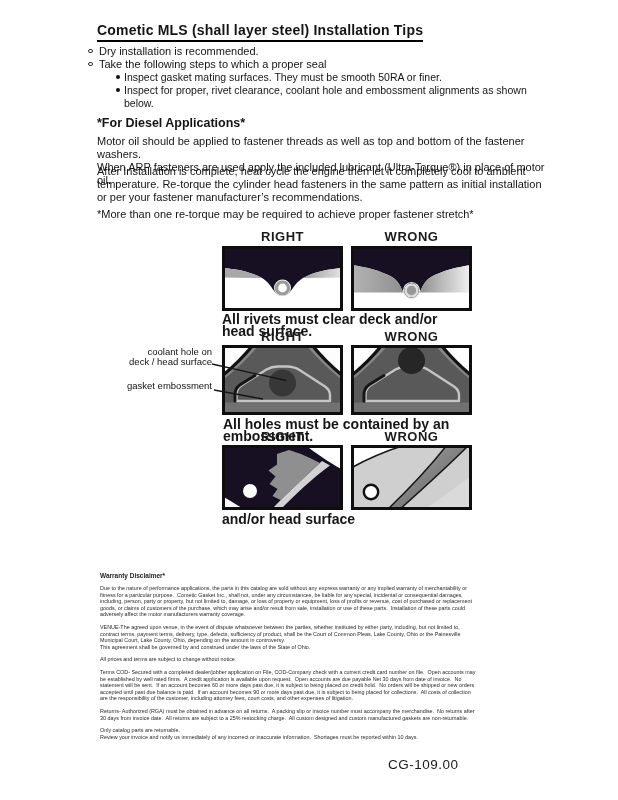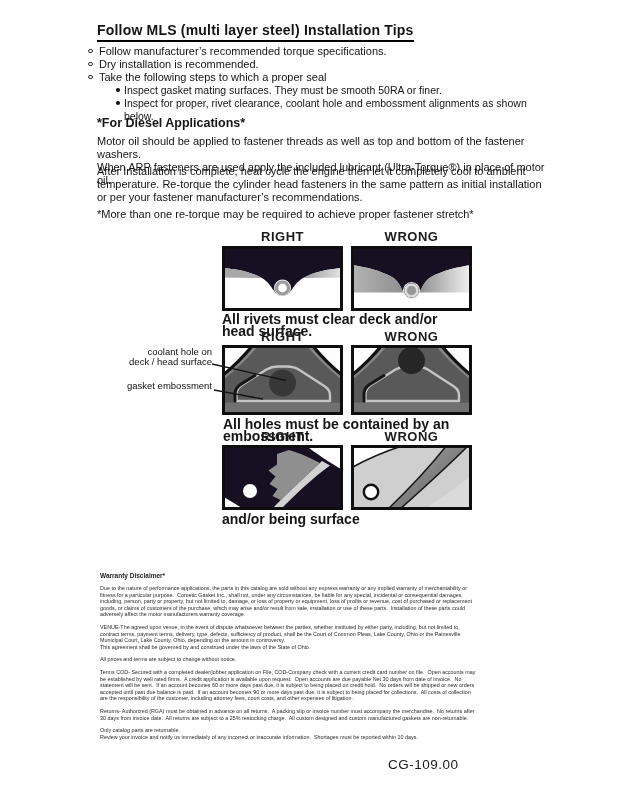--- a/index.html
+++ b/index.html
@@ -37,27 +37,23 @@
   .legal h5{margin:0 0 6px 0;font-size:6.5px;font-weight:bold;color:#1c1c1c;}
   .legal .para{margin:0 0 6px 0;font-size:5.4px;line-height:6.6px;}
   .legal .para div{white-space:pre;}
   .pageno{left:388px;top:757px;font-size:13.5px;letter-spacing:.5px;color:#1a1a1a;}
 </style>
 </head>
 <body>
 
 <div class="page">
 
-  <div class="abs title">Follow MLS (multi layer steel) Installation Tips</div>
+  <div class="abs title">Cometic MLS (shall layer steel) Installation Tips</div>
 
   <div class="abs tips">
-    <div class="tip">
-      <span class="mk"></span>
-      <span>Follow manufacturer’s recommended torque specifications.</span>
-    </div>
     <div class="tip">
       <span class="mk"></span>
       <span>Dry installation is recommended.</span>
     </div>
     <div class="tip">
       <span class="mk"></span>
       <span>Take the following steps to which a proper seal</span>
     </div>
     <div class="sub">
       <span class="mk"></span>
@@ -198,21 +194,21 @@
         <stop offset="0" stop-color="#a8a8a8"></stop>
             <stop offset="1" stop-color="#5a5a5a"></stop>
       </linearGradient>
         </defs>
       <path fill="url(#r3w)" stroke="#161616" stroke-width="1.5" d="M96 0 L118 0 C97 21 71 44.5 48 65 L36 65 C59 43 79 21.5 96 0 Z"></path>
       <circle cx="20" cy="47" r="7.2" fill="#ffffff" stroke="#111111" stroke-width="2.4"></circle>
       <rect x="1.5" y="1.5" width="118" height="62" fill="none" stroke="#0e0e0e" stroke-width="3"></rect>
     </svg>
 
     <div class="caption" style="position:absolute;left:0;top:84px;width:250px;">
-        <div>and/or being surface</div>
+        <div>and/or head surface</div>
       </div>
   </div>
 
   <div class="abs legal">
     <h5>Warranty Disclaimer*</h5>
     <div class="para">
         <div>Due to the nature of performance applications, the parts in this catalog are sold without any express warranty or any implied warranty of merchantability or</div>
         <div>fitness for a particular purpose.  Cometic Gasket Inc., shall not, under any circumstances, be liable for any special, incidental or consequential damages,</div>
         <div>including, person, party or property, but not limited to, damage, or loss of property or equipment, loss of profits or revenue, cost of purchased or replacement</div>
         <div>goods, or claims of customers of the purchase, which may arise and/or result from sale, installation or use of these parts.  Installation of these parts could</div>

